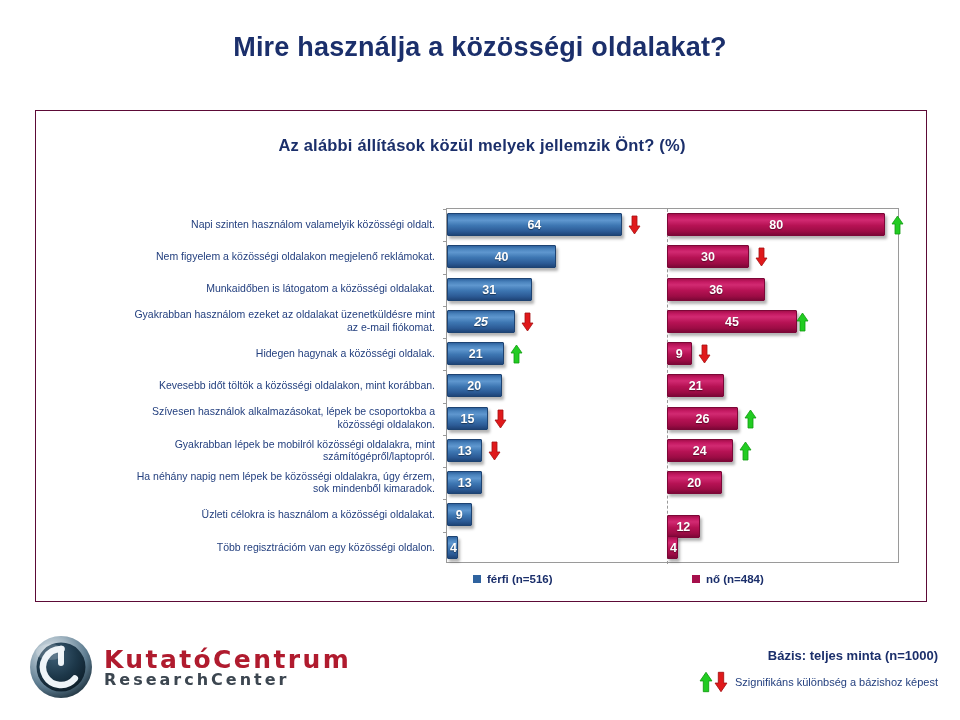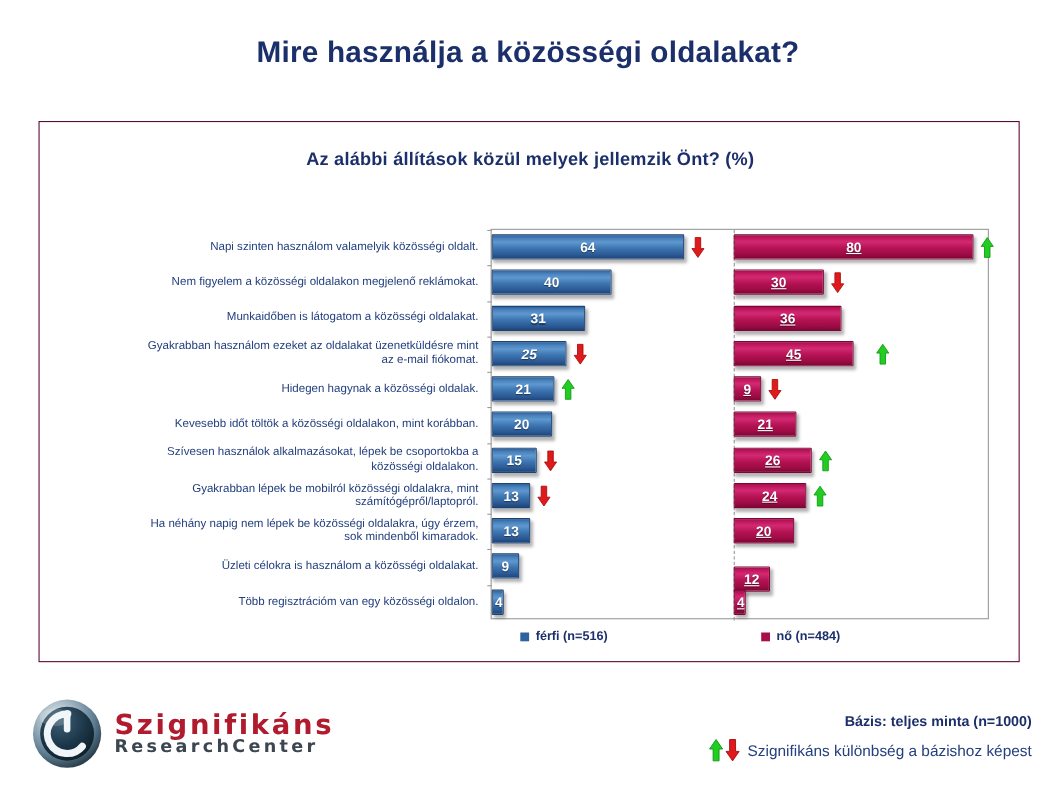--- a/index.html
+++ b/index.html
@@ -95,21 +95,20 @@
       #2f639f 0%, #4a83bd 14%, #5f97cf 30%,
       #3d76b2 55%, #2c5b96 82%, #1f4578 100%);
     border: 1px solid #1d4372;
   }
   .bar.female {
     left: 220px;
     background: linear-gradient(to bottom,
       #a60f4c 0%, #c51a63 14%, #d22a72 28%,
       #b61254 55%, #9d0c45 82%, #7d0737 100%);
     border: 1px solid #7c0737;
-    text-decoration: underline;
   }
 
   
   .arrow {
     position: absolute;
     top: 6px;
     width: 13px; height: 20px;
   }
   .arrow svg { display: block; width: 13px; height: 20px; }
 
@@ -175,21 +174,21 @@
   }
   .basis {
     font-size: 13px; font-weight: bold; color: #1b2f6b;
     margin-bottom: 8px;
   }
   .sig-note {
     display: flex; align-items: center; justify-content: flex-end; gap: 7px;
   }
   .sig-arrows { display: flex; gap: 1px; }
   .sig-text {
-    font-size: 14px; color: #24407f; white-space: nowrap;
+    font-size: 11px; color: #24407f; white-space: nowrap;
   }
 </style>
 </head>
 <body>
 
 <div id="root">
 
   <div class="slide-title">Mire használja a közösségi oldalakat?</div>
 
   <div class="frame">
@@ -244,21 +243,21 @@
             <div class="bar female" style="width: 98.28px;">36</div>
           </div>
           <div class="row" style="height: 32.2727px;">
             <span class="tick-l"></span>
             <div class="bar male" style="width: 68.25px; font-style: italic;">25</div>
             <span class="arrow" style="left: 74.25px;">
               <svg viewBox="0 0 13 20" width="13" height="20">
                 <path d="M6.5 19 L12 11 L9 11 L9 1 L4 1 L4 11 L1 11 Z" fill="#e0191b" stroke="#a51012" stroke-width="0.8"></path>
               </svg>
             </span>
-            <div class="bar female" style="width: 109px;">45</div>
+            <div class="bar female" style="width: 130px;">45</div>
             <span class="arrow" style="left: 348.85px;">
               <svg viewBox="0 0 13 20" width="13" height="20">
                 <path d="M6.5 1 L12 9 L9 9 L9 19 L4 19 L4 9 L1 9 Z" fill="#22cc22" stroke="#0f9c0f" stroke-width="0.8"></path>
               </svg>
             </span>
           </div>
           <div class="row" style="height: 32.2727px;">
             <span class="tick-l"></span>
             <div class="bar male" style="width: 57.33px;">21</div>
             <span class="arrow" style="left: 63.33px;">
@@ -356,21 +355,21 @@
           </radialGradient>
         </defs>
         <circle cx="33" cy="33" r="31" fill="url(#gOuter)"></circle>
         <circle cx="33" cy="33" r="24.5" fill="url(#gInner)"></circle>
         <path d="M33 15 a18 18 0 1 0 0.01 0" fill="none" stroke="#eef4f8" stroke-width="6.5" stroke-linecap="round" transform="rotate(0 33 33)" stroke-dasharray="72 40"></path>
         <rect x="30" y="12" width="6" height="20" rx="3" fill="#eef4f8"></rect>
         <ellipse cx="22" cy="18" rx="14" ry="8" fill="#ffffff" opacity="0.17"></ellipse>
       </svg>
     </span>
     <span class="logo-text">
-      <span class="logo-top">Szignifikáns</span><br>
+      <span class="logo-top">KutatóCentrum</span><br>
       <span class="logo-bottom">ResearchCenter</span>
     </span>
   </div>
 
   <div class="footer-right">
     <div class="basis">Bázis: teljes minta (n=1000)</div>
     <div class="sig-note">
       <span class="sig-arrows">
         <svg width="14" height="22" viewBox="0 0 13 20">
           <path d="M6.5 1 L12 9 L9 9 L9 19 L4 19 L4 9 L1 9 Z" fill="#22cc22" stroke="#0f9c0f" stroke-width="0.8"></path>

